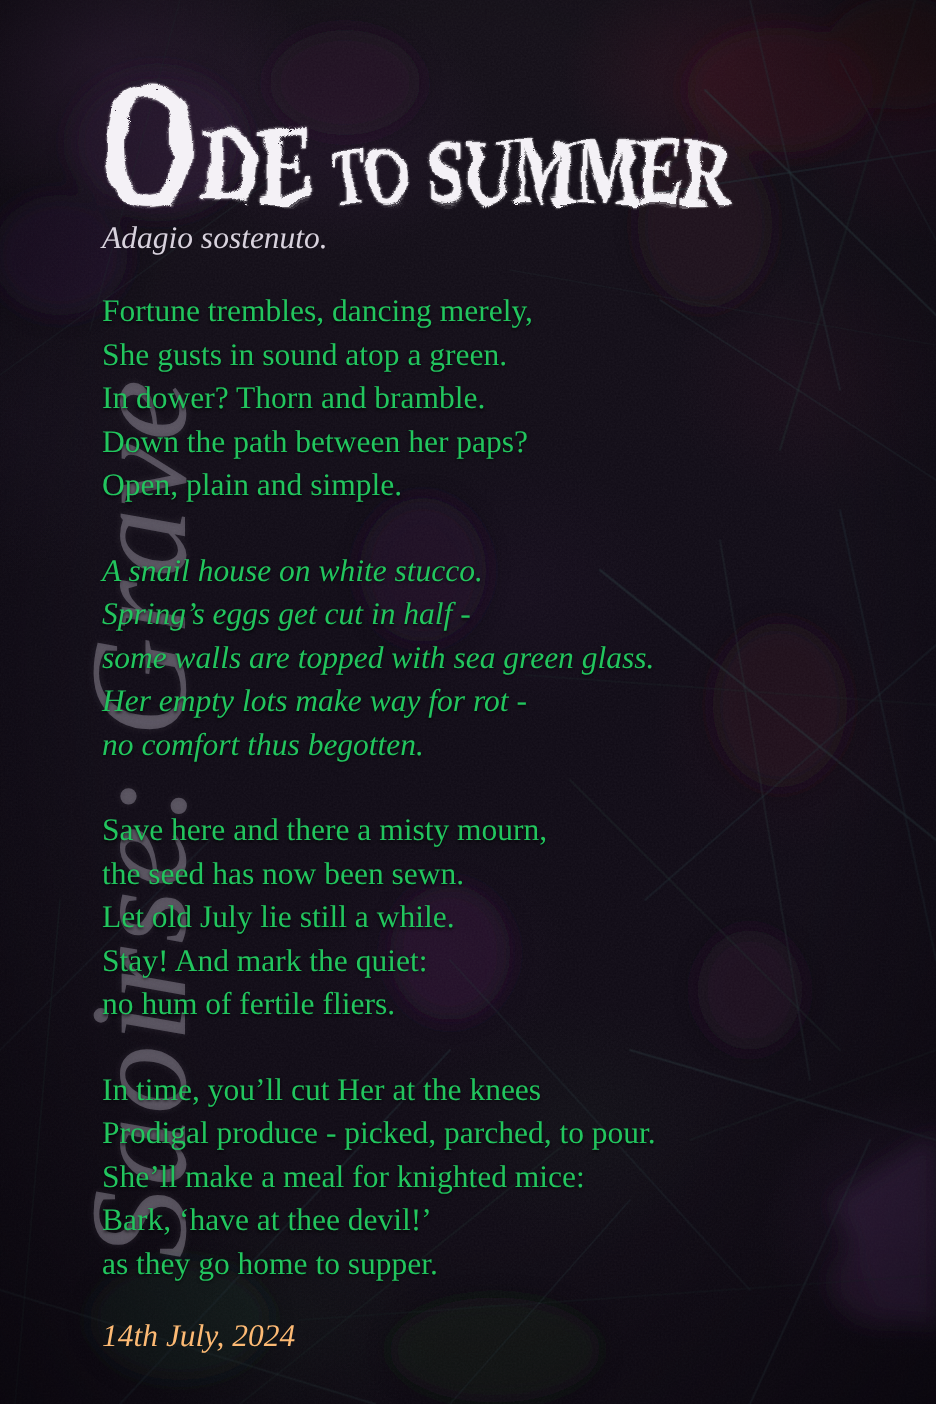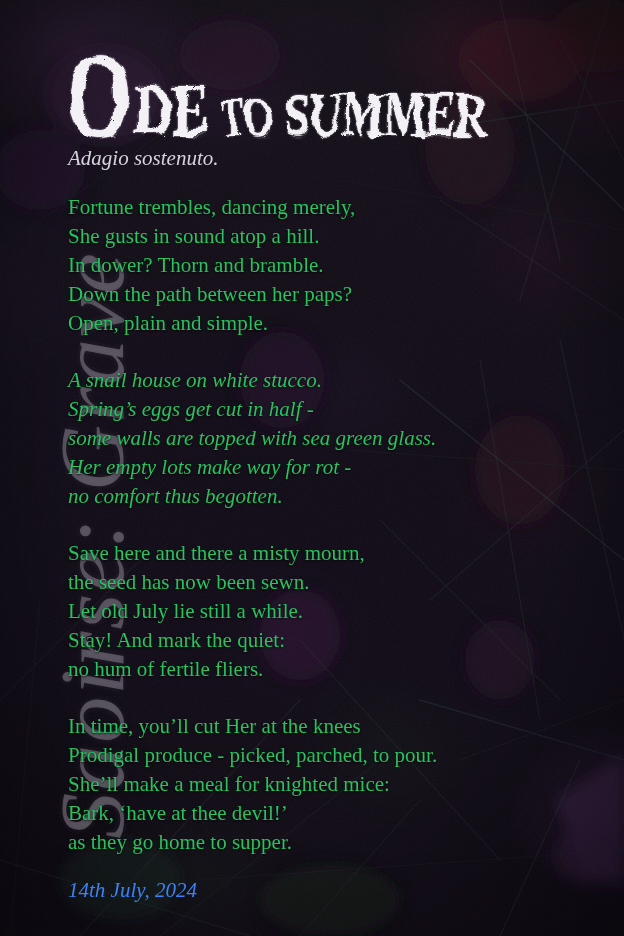--- a/index.html
+++ b/index.html
@@ -88,21 +88,21 @@
   .stanza-1 { top: 193px; }
   .stanza-2 { top: 366px; font-style: italic; }
   .stanza-3 { top: 539px; }
   .stanza-4 { top: 712px; }
 
   .date {
     position: absolute; top: 878px; left: 68px;
     margin: 0;
     font-style: italic;
     font-size: 21px;
-    color: #3b82f6;
+    color: #fdba74;
   }
 </style>
 </head>
 <body>
 
 <div class="page">
 
   <div class="bg"></div>
 
   <svg class="twigs" width="624" height="936" viewBox="0 0 624 936">
@@ -176,21 +176,21 @@
   <div class="content">
 
     <h1 class="title">
       <span class="t-initial">O</span><span class="t-de">de</span><span class="t-to">to</span><span class="t-summer">summer</span>
     </h1>
 
     <p class="tempo">Adagio sostenuto.</p>
 
     <div class="stanza stanza-1">
       <p>Fortune trembles, dancing merely,</p>
-      <p>She gusts in sound atop a hill.</p>
+      <p>She gusts in sound atop a green.</p>
       <p>In dower? Thorn and bramble.</p>
       <p>Down the path between her paps?</p>
       <p>Open, plain and simple.</p>
     </div>
 
     <div class="stanza stanza-2">
       <p>A snail house on white stucco.</p>
       <p>Spring’s eggs get cut in half -</p>
       <p>some walls are topped with sea green glass.</p>
       <p>Her empty lots make way for rot -</p>

